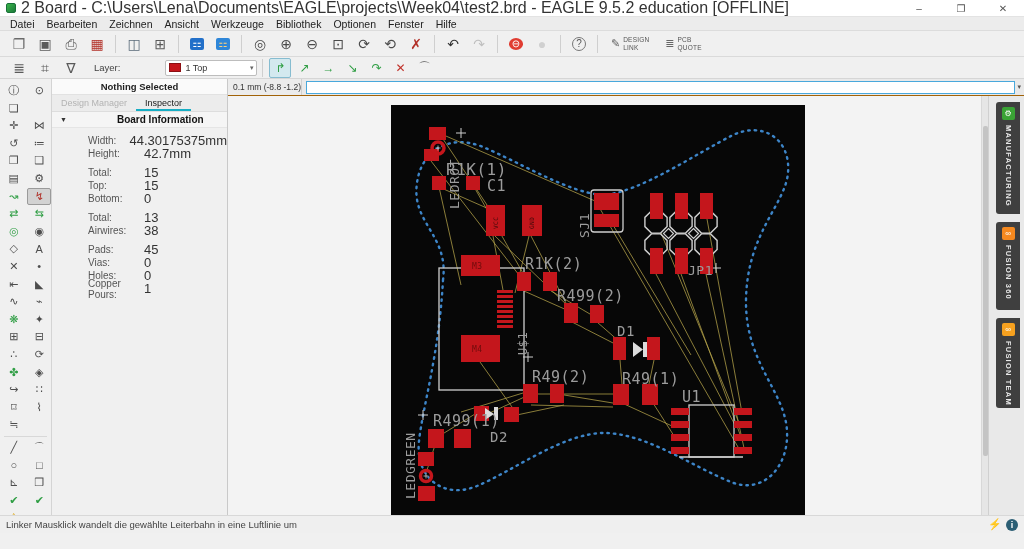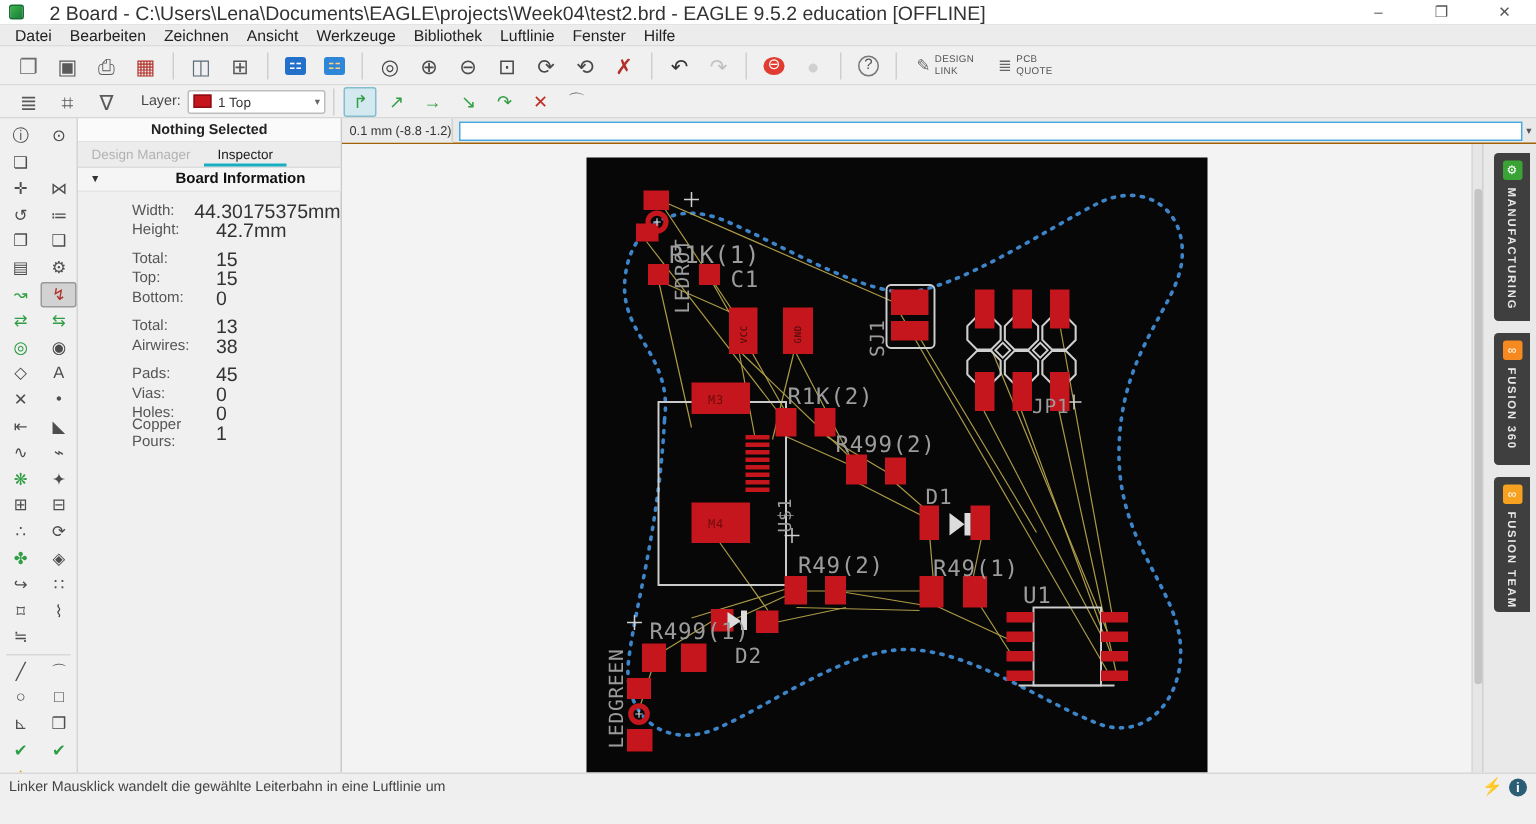--- a/index.html
+++ b/index.html
@@ -2,40 +2,40 @@
 <html><head>
 <meta charset="utf-8">
 <style>
   * { margin:0; padding:0; box-sizing:border-box; }
   html,body { width:1024px; height:549px; overflow:hidden; font-family:"Liberation Sans",sans-serif; background:#f0f0f0; }
   #app { position:relative; width:1024px; height:549px; background:#f0f0f0; }
 
   
   #titlebar { position:absolute; left:0; top:0; width:1024px; height:17px; background:#ffffff; border-bottom:1px solid #e3e3e3; display:flex; align-items:center; }
   #app-icon { width:10px; height:10px; margin:0 5px 0 6px; background:linear-gradient(135deg,#39b54a,#1d7a3a); border-radius:2px; border:1px solid #187038; }
-  #title-text { font-size:13px; color:#333; white-space:nowrap;margin-left:12px; }
+  #title-text { font-size:16px; color:#333; white-space:nowrap; }
   #win-controls { margin-left:auto; display:flex; height:100%; }
   .win-btn { width:42px; height:100%; display:flex; align-items:center; justify-content:center; font-size:10px; color:#555; }
 
   
   #menubar { position:absolute; left:0; top:17px; width:1024px; height:14px; background:#ececec; border-bottom:1px solid #dcdcdc; display:flex; align-items:center; padding-left:4px; }
   .menu-item { font-size:10.5px; color:#222; padding:0 6px; white-space:nowrap; }
 
   
   #toolbar1 { position:absolute; left:0; top:31px; width:1024px; height:26px; background:#f0f0f0; border-bottom:1px solid #dadada; display:flex; align-items:center; padding-left:6px; }
   .tb-btn { min-width:24px; height:22px; display:flex; align-items:center; justify-content:center; font-size:14px; color:#4a4a4a; margin:0 1px; border-radius:2px; }
   .tb-btn .gl { line-height:1; }
   .tb-sep { width:1px; height:18px; background:#cfcfcf; margin:0 5px; }
   .tb-btn2 { display:flex; align-items:center; gap:3px; margin:0 4px; padding:1px 4px; }
   .tb-btn2 .ic { font-size:11px; color:#666; }
   .tb-btn2 .tx { font-size:6.5px; color:#555; line-height:1.15; letter-spacing:.2px; }
 
   #toolbar2 { position:absolute; left:0; top:57px; width:1024px; height:22px; background:#f0f0f0; border-bottom:1px solid #d6d6d6; display:flex; align-items:center; padding-left:6px; }
   #layer-label { font-size:9.5px; color:#444; margin:0 5px 0 10px; }
-  #layer-select { width:92px; height:16px; background:#fff; border:1px solid #bdbdbd; border-radius:2px; display:flex; align-items:center; padding:0 3px; gap:4px; }
+  #layer-select { width:92px; height:16px; background:#fff; border:1px solid #bdbdbd; border-radius:2px; display:flex; align-items:center; padding:0 3px; gap:4px;margin-left:40px; }
   #layer-swatch { width:12px; height:9px; background:#c4161c; border:1px solid #8c0f13; }
   #layer-value { font-size:9px; color:#333; flex:1; }
   #layer-caret { font-size:7px; color:#666; }
   .bend-btn { width:22px; height:20px; display:flex; align-items:center; justify-content:center; font-size:12px; color:#2f9e44; margin:0 1px; border-radius:2px; }
   .bend-btn.active { background:#d3e9ef; border:1px solid #86bcd0; }
 
   
   #palette { position:absolute; left:0; top:79px; width:52px; bottom:18px; background:#f0f0f0; border-right:1px solid #d4d4d4; padding-top:3px; }
   .pal-row { display:flex; height:17.6px; }
   .pal-cell { width:24px; height:17px; margin-left:2px; display:flex; align-items:center; justify-content:center; font-size:11px; color:#4d4d4d; border-radius:2px; }
@@ -99,21 +99,21 @@
     </div>
   </div>
 
   <div id="menubar">
       <span class="menu-item">Datei</span>
       <span class="menu-item">Bearbeiten</span>
       <span class="menu-item">Zeichnen</span>
       <span class="menu-item">Ansicht</span>
       <span class="menu-item">Werkzeuge</span>
       <span class="menu-item">Bibliothek</span>
-      <span class="menu-item">Luftlinie</span>
+      <span class="menu-item">Optionen</span>
       <span class="menu-item">Fenster</span>
       <span class="menu-item">Hilfe</span>
     </div>
 
   <div id="toolbar1">
       <span class="tb-btn">
         <span class="gl" style="color: rgb(107, 107, 107);">❐</span>
       </span>
       <span class="tb-btn">
         <span class="gl" style="color: rgb(90, 90, 90);">▣</span>

